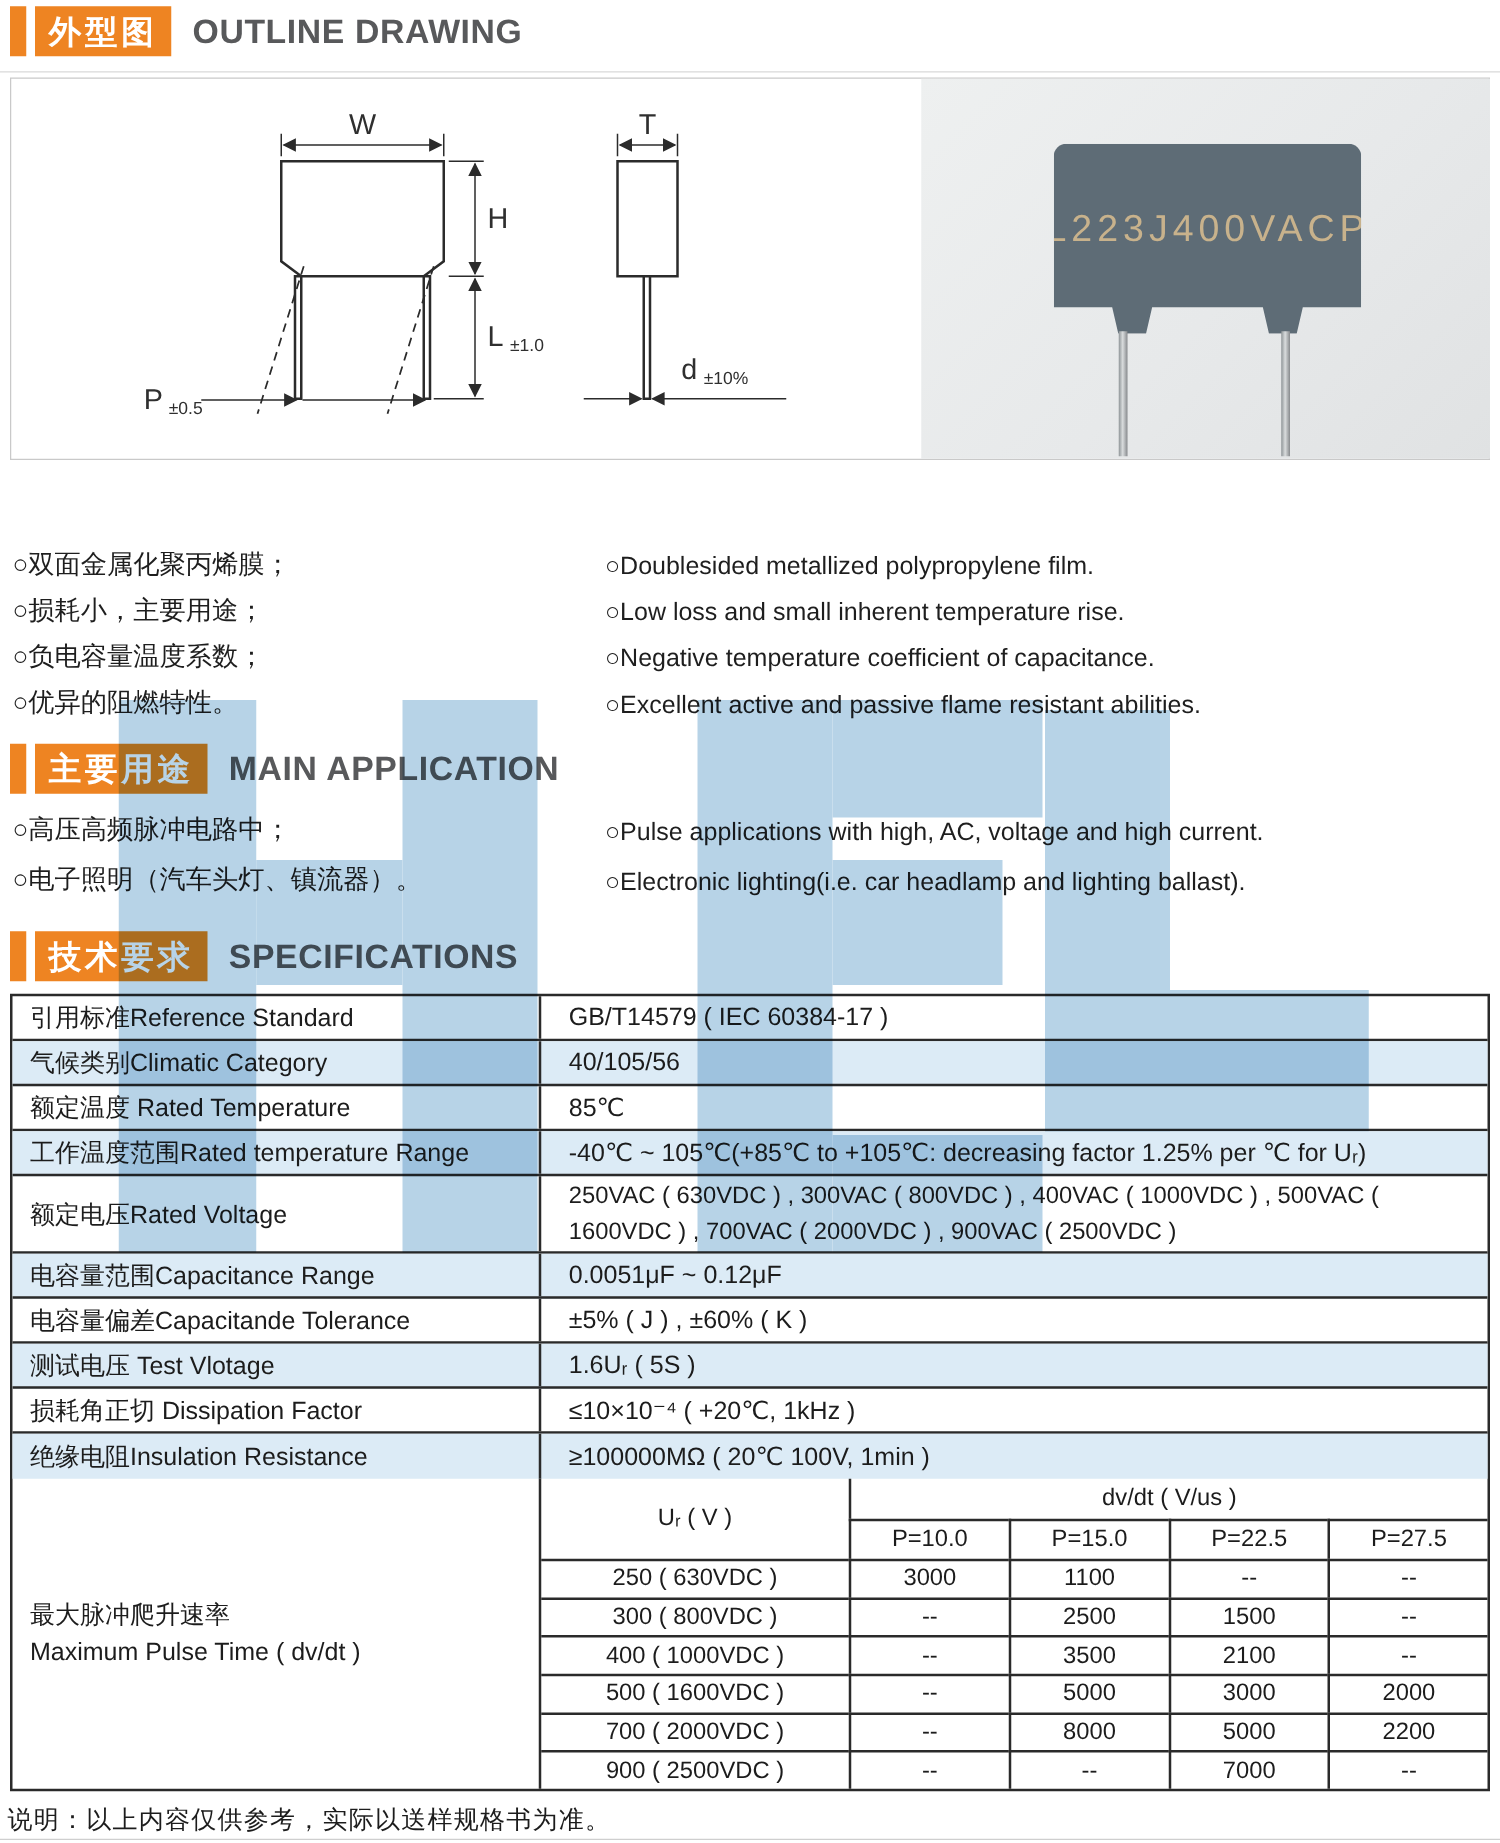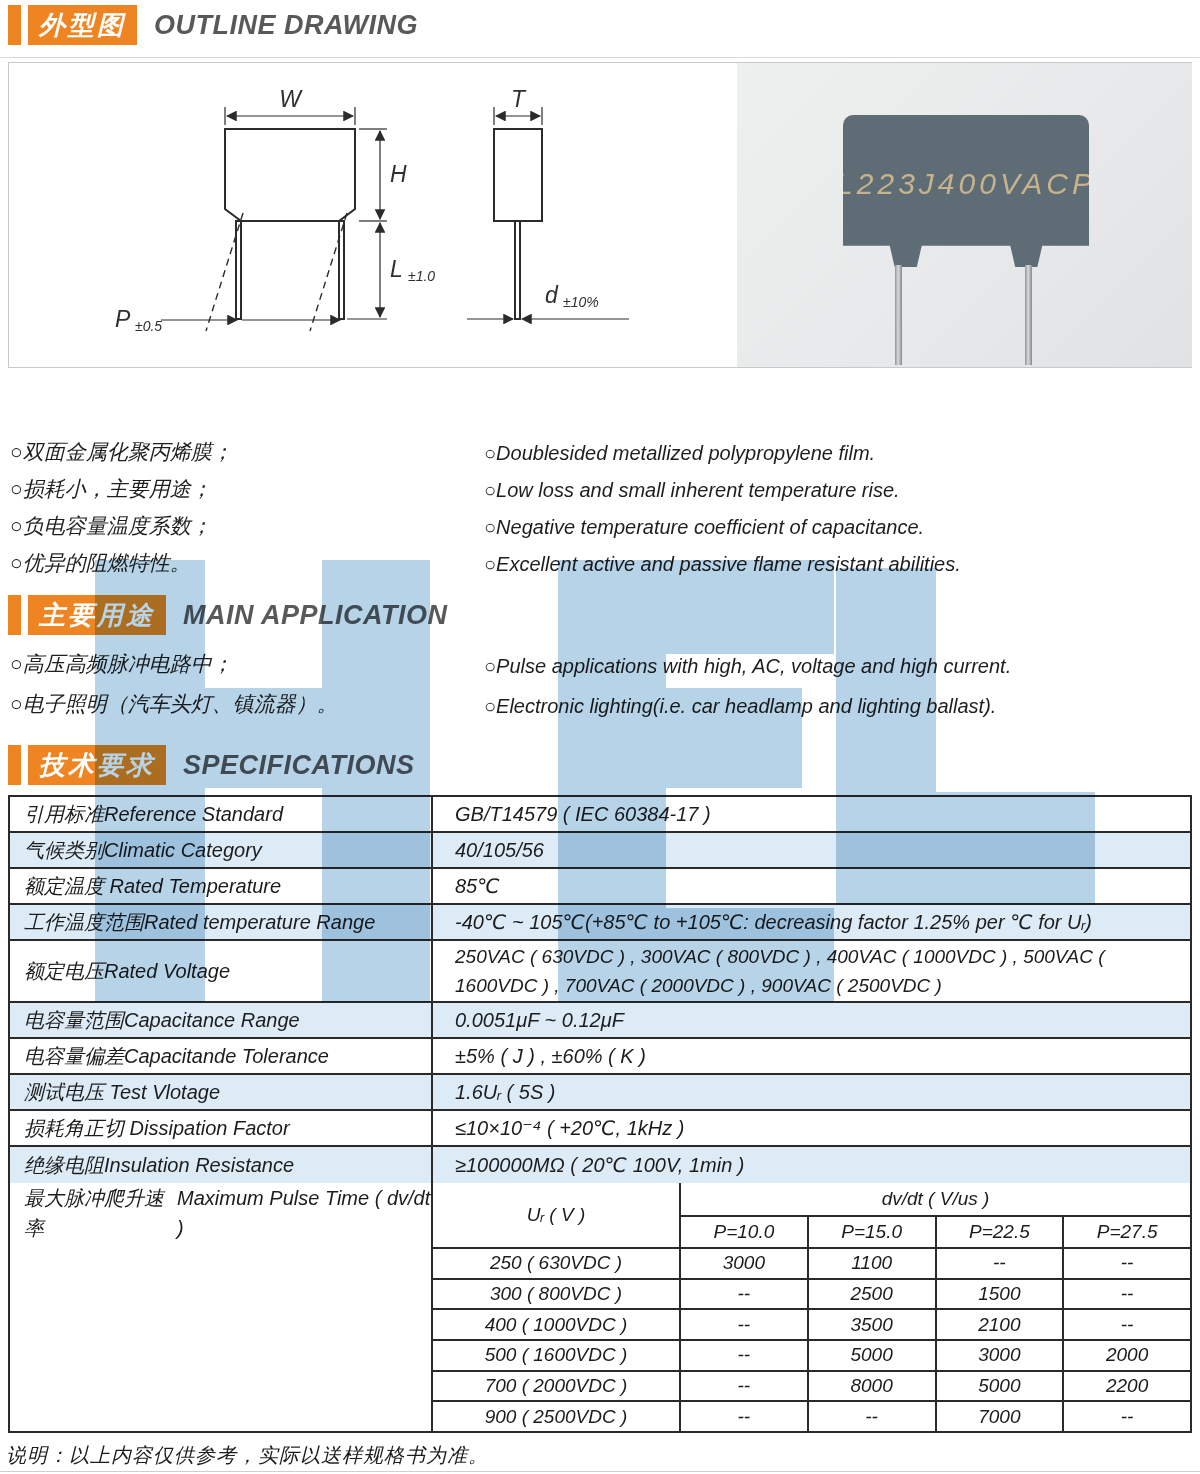--- a/index.html
+++ b/index.html
@@ -1,18 +1,18 @@
 <!DOCTYPE html>
 <html><head>
 <meta charset="utf-8">
 <style>
   :root{ --orange:#ee8422; --border:#2a2a2a; --shade:#dcebf6; --engray:#58595b; }
   *{margin:0;padding:0;box-sizing:border-box;}
   body{background:#ffffff;font-family:"Liberation Sans","DejaVu Sans",sans-serif;}
-  .page{position:relative;width:1200px;height:1474px;background:#fff;overflow:hidden;font-style:italic;}
+  .page{position:relative;width:1200px;height:1474px;background:#fff;overflow:hidden;}
 
   
   .sec{position:absolute;left:8px;height:42px;display:flex;align-items:center;}
   .sec-bar{width:13px;height:40px;background:var(--orange);margin-right:7px;}
   .sec-zh{background:var(--orange);color:#fff;font-size:26px;font-weight:bold;height:40px;
           line-height:40px;padding:0 11px;letter-spacing:3px;}
   .sec-en{font-size:27px;font-weight:bold;color:var(--engray);margin-left:17px;letter-spacing:.5px;}
 
   .divider{position:absolute;left:0;top:57px;width:1200px;height:1px;background:#d9d9d9;}
   .bottom-line{position:absolute;left:0;top:1471px;width:1200px;height:1px;background:#cfcfcf;}
@@ -49,21 +49,21 @@
               border:2px solid var(--border);display:flex;flex-direction:column;background:#fff;}
   .t-row{display:flex;height:36px;border-bottom:2px solid var(--border);}
   .t-row.tall{height:62px;}
   .t-row.big{height:252px;border-bottom:none;flex:1;}
   .t-row.shade{background:var(--shade);}
   .t-row:last-child{border-bottom:none;}
   .t-label{width:423px;border-right:2px solid var(--border);display:flex;align-items:center;
            padding-left:14px;font-size:20px;color:#1c1c1c;}
   .t-value{flex:1;display:flex;align-items:center;padding-left:22px;font-size:20px;color:#1c1c1c;}
   .t-row.tall .t-value{font-size:19px;line-height:29px;padding-right:8px;}
-  .t-label.two{flex-direction:row;align-items:flex-start;justify-content:center;line-height:30px;}
+  .t-label.two{flex-direction:column;align-items:flex-start;justify-content:center;line-height:30px;}
   #pulse-grid{flex:1;display:grid;grid-template-columns:246px repeat(4,1fr);
               grid-template-rows:32px 32px repeat(6,1fr);text-align:right;}
   .pc{display:flex;align-items:center;justify-content:center;font-size:19px;color:#1c1c1c;}
   .bl{border-left:2px solid var(--border);}
   .bt{border-top:2px solid var(--border);}
 
   .footnote{position:absolute;left:6px;top:1442px;font-size:20px;color:#1c1c1c;letter-spacing:1px;}
 
   
   .wm{position:absolute;left:0;top:0;width:1200px;height:1474px;mix-blend-mode:multiply;

